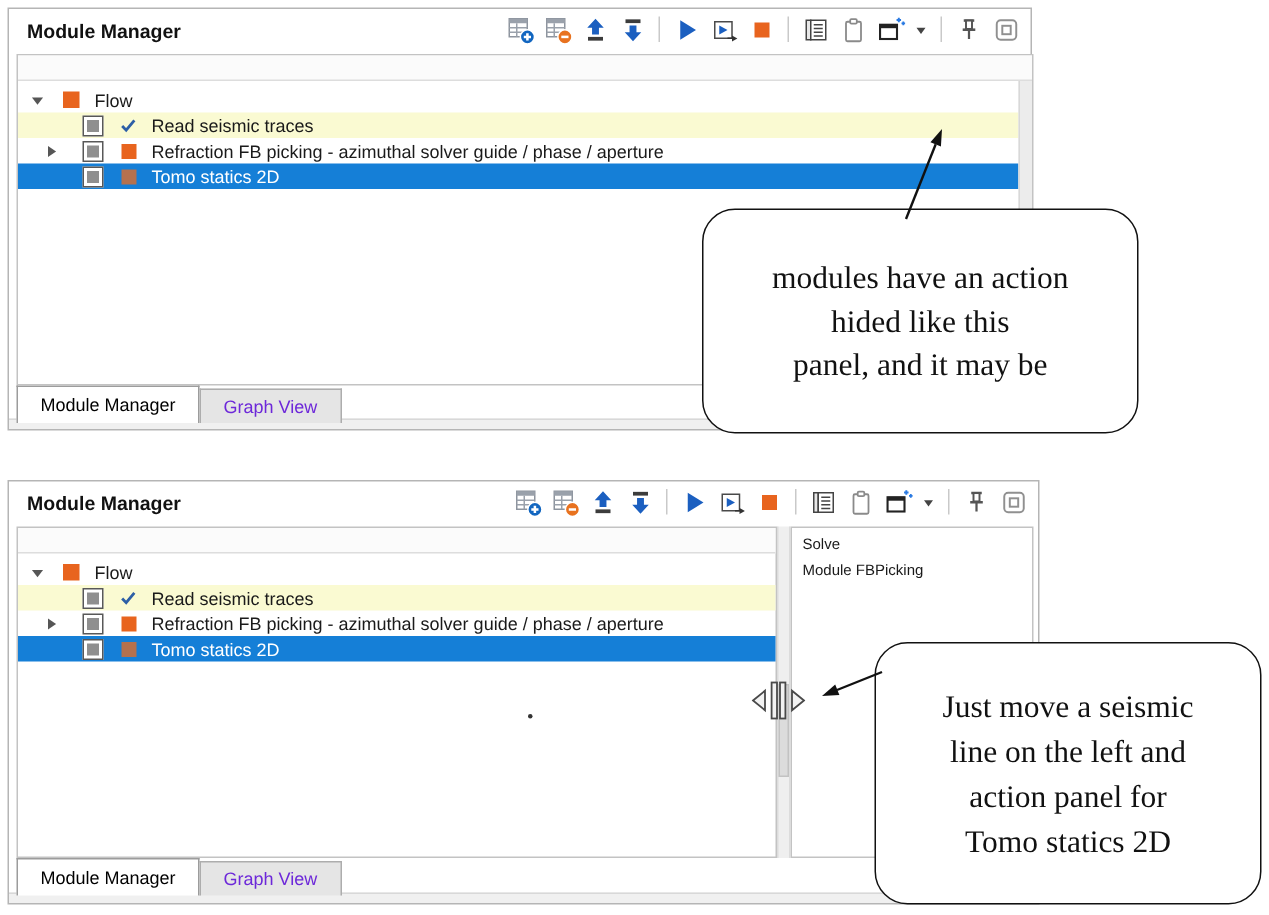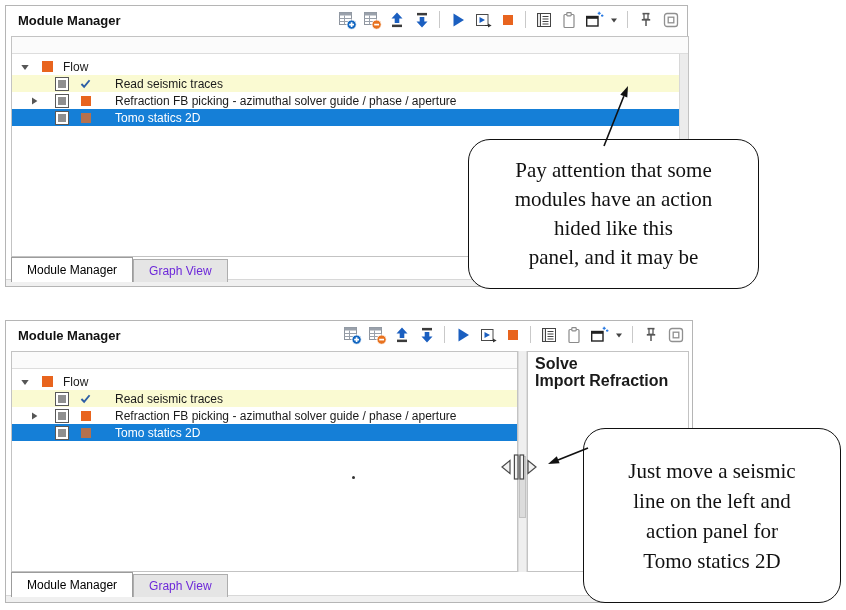--- a/index.html
+++ b/index.html
@@ -24,35 +24,35 @@
   .trow.child{padding-left:17px;}
   .exp{width:10px;height:10px;flex:0 0 10px;display:flex;}
   .exp svg{width:10px;height:10px;}
   .cb{margin-left:16px;width:12px;height:12px;flex:0 0 12px;border:1px solid #585858;background:#fff;position:relative;box-sizing:content-box;}
   .cb::after{content:"";position:absolute;inset:2px;background:#8f8f8f;}
   .stat{margin-left:10px;width:13px;height:13px;flex:0 0 13px;display:flex;align-items:center;justify-content:center;}
   .stat svg{width:13px;height:13px;}
   .sq{width:10px;height:10px;background:#e8641e;}
   .sq.flow{width:11px;height:11px;margin-left:12px;}
   .sq.muted{background:#b5714e;}
-  .lbl{margin-left:23px;color:#1a1a1a;}
+  .lbl{margin-left:9px;color:#1a1a1a;}
   .trow.root .lbl{margin-left:10px;}
   .hl-yellow{background:#fafad2;}
   .hl-sel{background:#157fd7;}
   .hl-sel .lbl{color:#fff;}
 
   
   .collapsed-strip{position:absolute;top:17px;bottom:0;right:0;width:8px;background:#ececec;border-left:1px solid #d8d8d8;}
   .rows.shrunk{margin-right:9px;}
 
   
   .splitter{position:absolute;background:#efefef;border-left:1px solid #dcdcdc;border-right:1px solid #dcdcdc;box-sizing:border-box;}
   .splitter .grip{position:absolute;left:0;right:0;top:105px;height:62px;background:#dcdcdc;border:1px solid #c2c2c2;box-sizing:border-box;}
   .actionbox{position:absolute;border:1px solid #c3c3c3;background:#fff;box-sizing:border-box;padding-top:3px;}
-  .aitem{height:17px;display:flex;align-items:center;padding-left:7px;font-size:16px;font-weight:bold;}
+  .aitem{height:17px;display:flex;align-items:center;padding-left:7px;font-size:10px;}
 
   
   .tabs{position:absolute;left:5px;top:251px;display:flex;align-items:flex-end;z-index:2;}
   .tab{box-sizing:border-box;font-size:12px;display:flex;align-items:center;justify-content:center;padding:0 15px;cursor:default;}
   .tab.active{height:25px;background:#fff;border:1px solid #9c9c9c;border-bottom:none;color:#000;}
   .tab.idle{height:23px;background:#e5e5e5;border:1px solid #adadad;border-bottom:none;color:#6d28d9;}
   .bstrip{position:absolute;left:0;right:0;bottom:0;height:6px;background:#f0f0f0;border-top:1px solid #d8d8d8;z-index:1;}
 
   
   .bubble{position:absolute;background:#fff;border:1.6px solid #111;border-radius:22px;z-index:5;
@@ -275,21 +275,20 @@
     <div class="tab idle">Graph View</div>
   </div>
   <div class="bstrip"></div>
 </div>
 
 <svg class="arrow" style="left:590px;top:80px;" width="50" height="75">
   <line x1="14" y1="66" x2="33.8" y2="16.2" stroke="#111" stroke-width="1.6"></line>
   <polygon points="38,6 37.3,17.6 30.3,14.8" fill="#111"></polygon>
 </svg>
 <div class="bubble" id="bubble1" style="left:468px;top:139px;width:289px;height:148px;">
-  <div class="bl">Pay attention that some</div>
   <div class="bl">modules have an action</div>
   <div class="bl">hided like this</div>
   <div class="bl">panel, and it may be</div>
 </div>
 
 <div class="panel" style="left:5px;top:320px;width:688px;height:283px;">
   <div class="ptitle">Module Manager</div>
 
   <div class="toolbar">
     <button class="tbtn">
@@ -406,21 +405,21 @@
       </div>
     </div>
   </div>
 
   <div class="splitter" style="left:512px;top:30px;width:9px;height:221px;">
     <div class="grip"></div>
   </div>
 
   <div class="actionbox" style="left:521px;top:30px;width:162px;height:221px;">
     <div class="aitem">Solve</div>
-    <div class="aitem">Import Refraction</div>
+    <div class="aitem">Module FBPicking</div>
   </div>
 
   <svg class="split-cursor" style="left:495px;top:133px;" width="36" height="26">
       <use href="#i-split"></use>
     </svg>
 
   <div class="tabs">
     <div class="tab active">Module Manager</div>
     <div class="tab idle">Graph View</div>
   </div>

